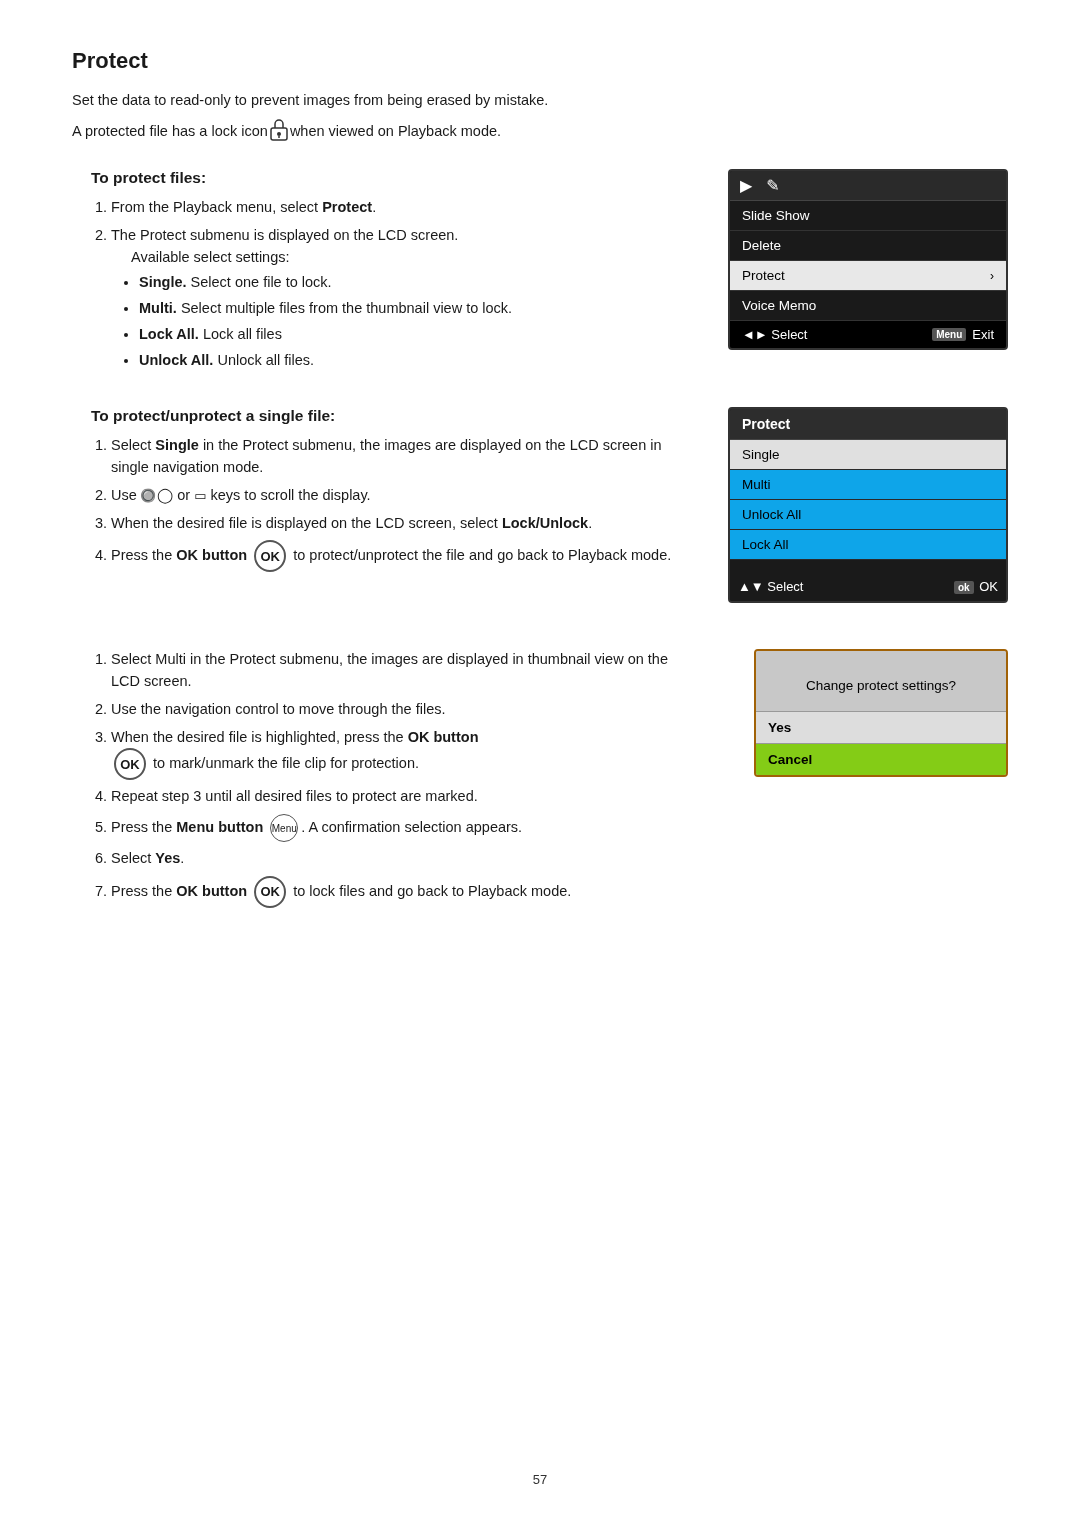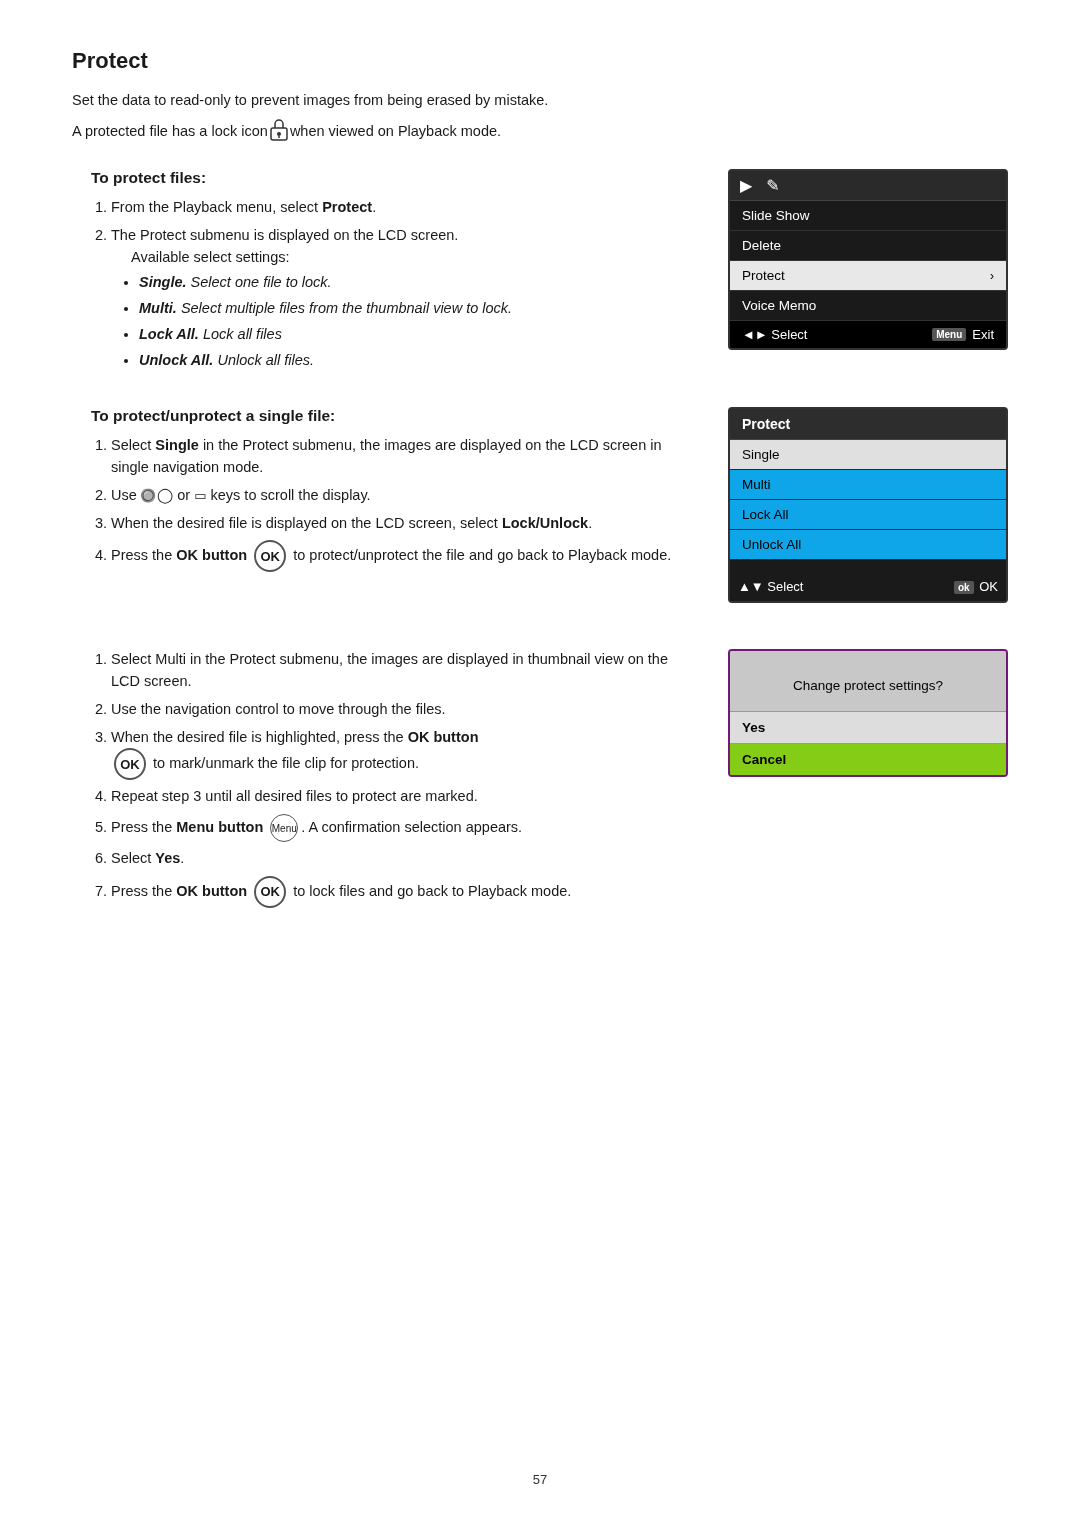--- a/index.html
+++ b/index.html
@@ -59,21 +59,20 @@
       font-size: 14.5px;
       margin-bottom: 6px;
       line-height: 1.5;
     }
 
     ul.bullet-list {
       list-style: disc;
       padding-left: 28px;
       margin-bottom: 6px;
       margin-top: 4px;
-      font-style: italic;
     }
 
     ul.bullet-list li {
       font-size: 14.5px;
       margin-bottom: 4px;
       line-height: 1.5;
     }
 
     .indent {
       margin-left: 20px;
@@ -183,26 +182,27 @@
       display: flex;
       align-items: center;
       justify-content: space-between;
       font-size: 13px;
       color: #fff;
     }
 
     
     .dialog-screen {
       background: #d0d0d0;
-      border: 2px solid #701a75;
+      border: 2px solid #a16207;
       border-radius: 4px;
       margin-bottom: 18px;
       overflow: hidden;
       font-size: 13.5px;
       padding: 0;
+      margin-left: 26px;
     }
 
     .dialog-screen .dialog-body {
       background: #c8c8c8;
       padding: 24px 16px 16px 16px;
       color: #000;
       text-align: left;
       font-size: 13.5px;
       min-height: 60px;
       display: flex;
@@ -391,22 +391,22 @@
         Press the <b>OK button</b> <span class="ok-circle">OK</span> to protect/unprotect the file and go back to Playback mode.
       </li>
     </ol>
   </div>
   <div class="right-col">
 
     <div class="protect-screen">
       <div class="protect-header">Protect</div>
       <div class="protect-item highlighted">Single</div>
       <div class="protect-item">Multi</div>
+      <div class="protect-item">Unlock All</div>
       <div class="protect-item">Lock All</div>
-      <div class="protect-item">Unlock All</div>
       <div style="background:#1a1a1a; height:12px;"></div>
       <div class="protect-footer">
         <div>▲▼ Select</div>
         <div>
           <span class="ok-small">ok</span>
           <span>OK</span>
         </div>
       </div>
     </div>
   </div>

